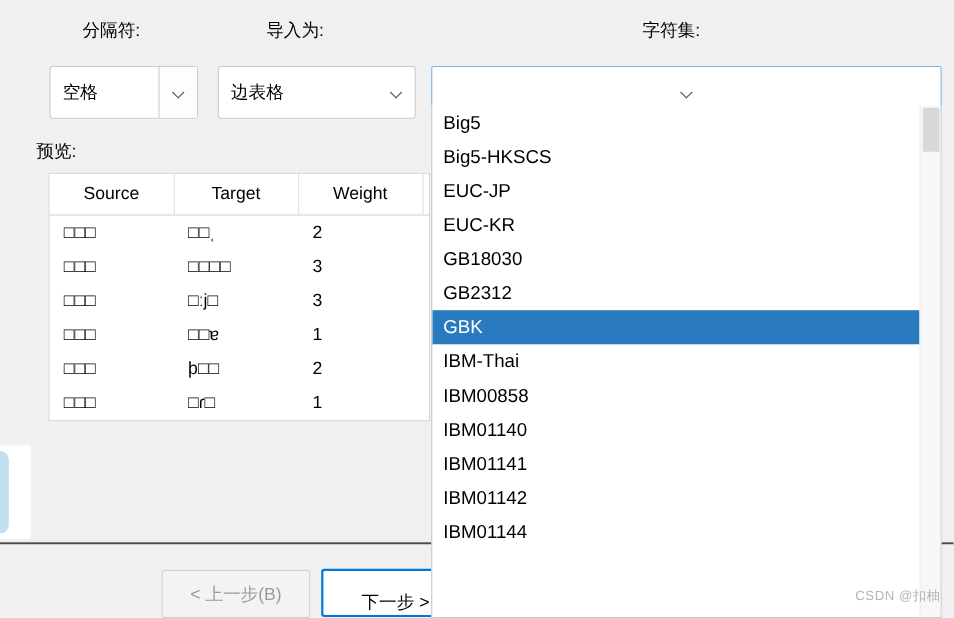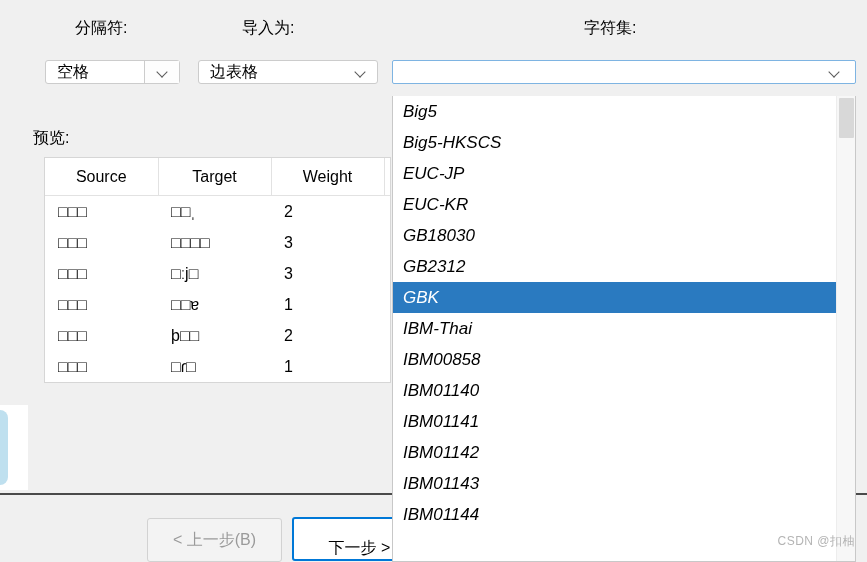--- a/index.html
+++ b/index.html
@@ -30,22 +30,22 @@
   #label-charset   { left: 584px; top: 18px; }
 
   
   .combo {
     position: absolute;
     box-sizing: border-box;
     background: #ffffff;
     border: 1px solid #cccccc;
     border-radius: 3px;
     display: flex;
-    align-items: flex-end;
-    height: 24px;
+    align-items: center;
+    height: 48px;
   }
   .combo .combo-value {
     flex: 1 1 auto;
     padding-left: 11px;
     font-size: 16px;
     color: #000;
     white-space: nowrap;
     overflow: hidden;
   }
   .combo .combo-arrow {
@@ -219,21 +219,20 @@
     overflow: hidden;
   }
   #charset-list {
     position: absolute;
     left: 0; top: 0;
     right: 19px;
     bottom: 0;
     list-style: none;
     margin: 0;
     padding: 0;
-    font-style: italic;
   }
   #charset-list li {
     height: 31px;
     line-height: 31px;
     padding-left: 10px;
     font-size: 17px;
     color: #000;
     white-space: nowrap;
     box-sizing: border-box;
   }
@@ -378,21 +377,20 @@
     <li>EUC-JP</li>
     <li>EUC-KR</li>
     <li>GB18030</li>
     <li>GB2312</li>
     <li class="selected">GBK</li>
     <li>IBM-Thai</li>
     <li>IBM00858</li>
     <li>IBM01140</li>
     <li>IBM01141</li>
     <li>IBM01142</li>
-    <li>IBM01143</li>
     <li>IBM01144</li>
   </ul>
   <div id="dropdown-scrollbar">
     <div id="dropdown-scroll-thumb"></div>
   </div>
 </div>
 
 <div id="watermark">CSDN @扣柚</div>
 
 </body></html>

